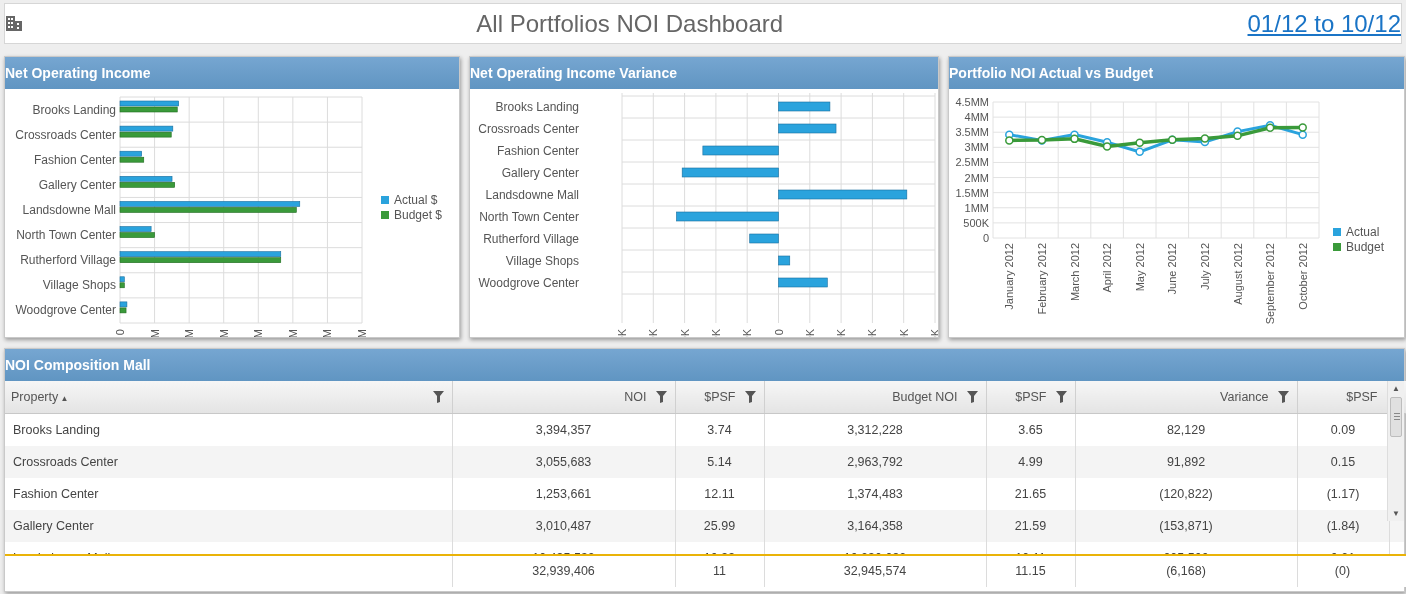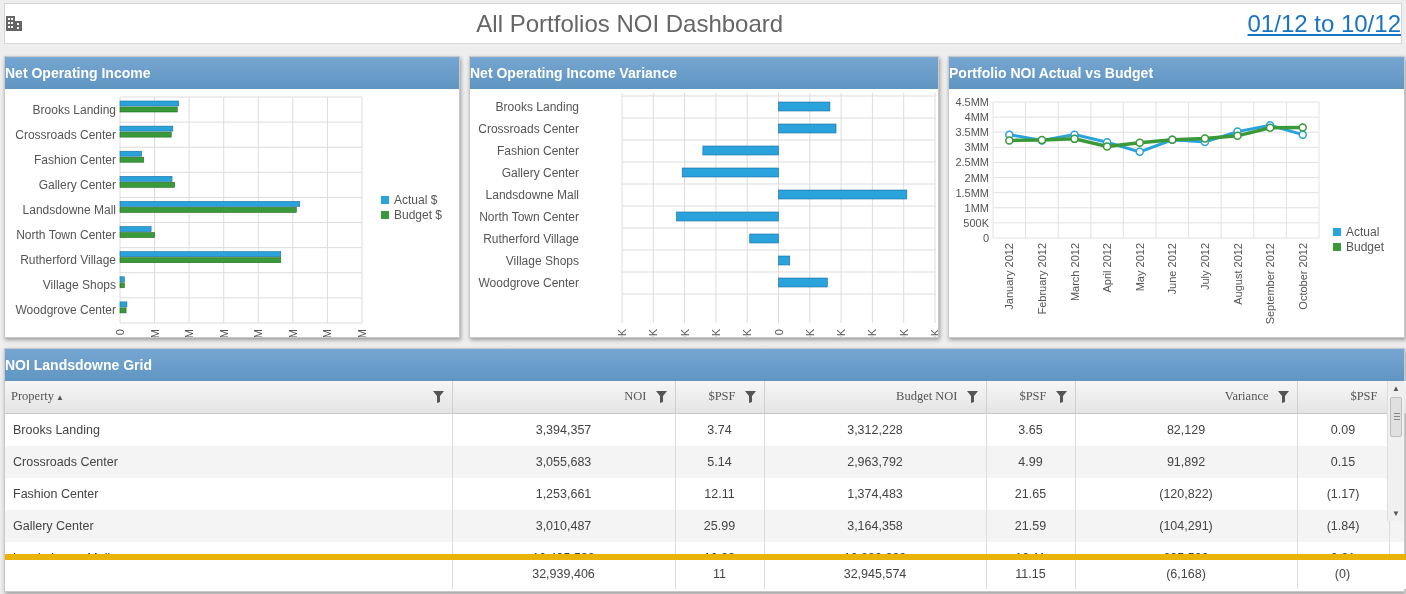--- a/index.html
+++ b/index.html
@@ -32,21 +32,20 @@
   }
   .panel svg { display: block; }
   svg text { font-family: "Liberation Sans", sans-serif; fill: #555; }
   .grid-wrap { position: absolute; left: 4px; top: 348px; width: 1401px; height: 244px; }
   table.grid { border-collapse: collapse; width: 100%; table-layout: fixed; font-size: 12.5px; }
   table.grid th {
     height: 32px; background: linear-gradient(#f6f6f6, #e4e4e4);
     border-right: 1px solid #d0d0d0; border-bottom: 1px solid #c8c8c8;
     font-weight: normal; color: #555; text-align: right; padding: 0 28px 0 6px;
     position: relative;
-    font-family: Liberation Serif, serif;
   }
   table.grid th.left { text-align: left; }
   table.grid th .filter {
     position: absolute; right: 8px; top: 10px; width: 11px; height: 12px;
   }
   table.grid td {
     height: 32px; border-right: 1px solid #dcdcdc; padding: 0 8px;
     text-align: center; color: #444; white-space: nowrap; overflow: hidden;
   }
   table.grid td.left { text-align: left; padding-left: 8px; }
@@ -57,21 +56,21 @@
   .vscroll {
     position: absolute; right: 0; top: 32px; width: 17px; height: 140px;
     background: #f0f0f0; border-left: 1px solid #ddd;
   }
   .vscroll .arrow { height: 15px; font-size: 8px; text-align: center; color: #555; line-height: 15px; }
   .vscroll .thumb {
     position: absolute; left: 2px; top: 16px; width: 12px; height: 40px;
     background: #e0e0e0; border: 1px solid #bdbdbd; border-radius: 2px;
   }
   .vscroll .grip { position:absolute; left:3px; width:6px; height:1px; background:#888; }
-  .footer-row td { border-top: 6px solid #eab308; height: 34px; background: #fff; }
+  .footer-row td { border-top: 2px solid #eab308; height: 34px; background: #fff; }
 </style>
 </head>
 <body>
 
 <div class="title-bar">
   <span class="bld">
     <svg width="18" height="18" viewBox="0 0 18 18">
       <rect x="1" y="2" width="9" height="15" fill="#666"></rect>
       <rect x="10" y="7" width="7" height="10" fill="#666"></rect>
       <g fill="#fff">
@@ -276,21 +275,21 @@
       <circle cx="255.90000000000003" cy="49.56888888888888" r="3.5" fill="#fff" stroke="#3a9a3a" stroke-width="1.5"></circle>
       <circle cx="288.5" cy="46.848888888888894" r="3.5" fill="#fff" stroke="#3a9a3a" stroke-width="1.5"></circle>
       <circle cx="321.1" cy="38.68888888888888" r="3.5" fill="#fff" stroke="#3a9a3a" stroke-width="1.5"></circle>
       <circle cx="353.70000000000005" cy="38.38666666666667" r="3.5" fill="#fff" stroke="#3a9a3a" stroke-width="1.5"></circle>
       <rect x="384" y="154" width="8" height="8" fill="#3a9a3a"></rect>
       <text x="397" y="162" font-size="12">Budget</text>
     </svg>
 </div>
 
 <div class="panel grid-wrap">
-  <div class="panel-head">NOI Landsdowne Grid</div>
+  <div class="panel-head">NOI Composition Mall</div>
   <table class="grid">
     <colgroup>
       <col style="width:447px">
         <col style="width:223px">
         <col style="width:89px">
         <col style="width:222px">
         <col style="width:89px">
         <col style="width:222px">
         <col style="width:109px">
     </colgroup>
@@ -362,21 +361,21 @@
             <td class="neg">(120,822)</td>
             <td class="neg">(1.17)</td>
             <td style="padding: 0px;"></td>
           </tr>
           <tr class="alt">
             <td class="left">Gallery Center</td>
             <td class="link">3,010,487</td>
             <td>25.99</td>
             <td>3,164,358</td>
             <td>21.59</td>
-            <td class="neg">(104,291)</td>
+            <td class="neg">(153,871)</td>
             <td class="neg">(1.84)</td>
             <td style="padding: 0px;"></td>
           </tr>
           <tr>
             <td class="left">Landsdowne Mall</td>
             <td class="link">10,435,532</td>
             <td>10.33</td>
             <td>10,230,032</td>
             <td>10.11</td>
             <td>205,500</td>

